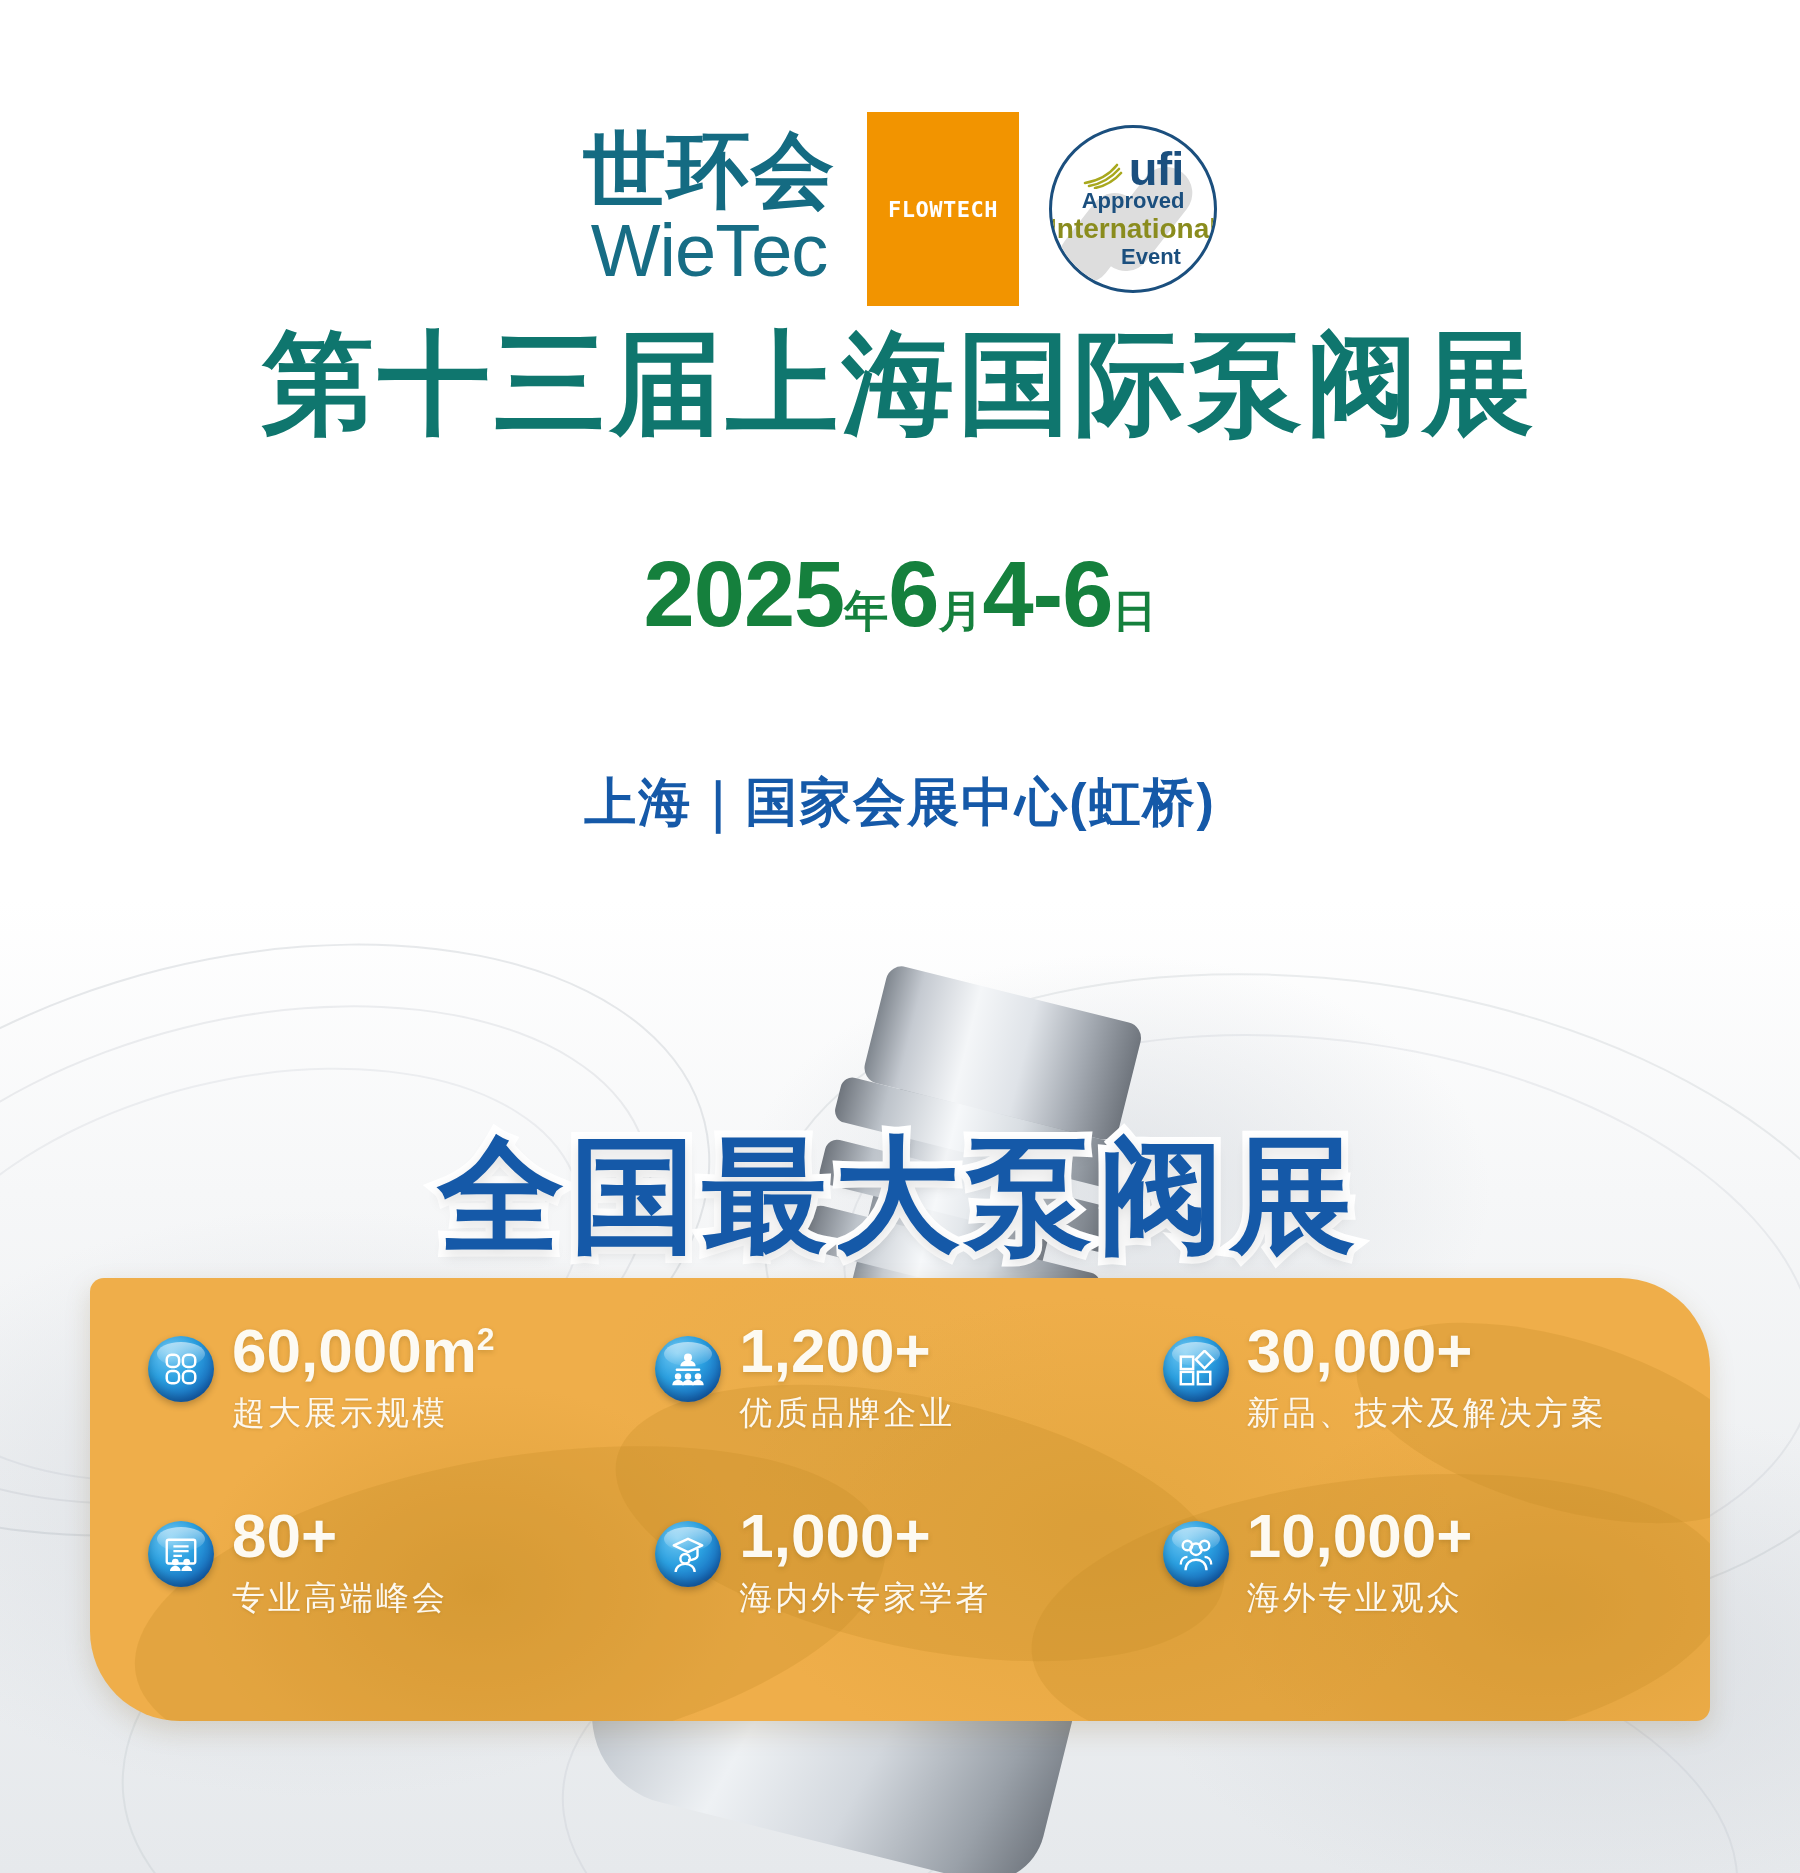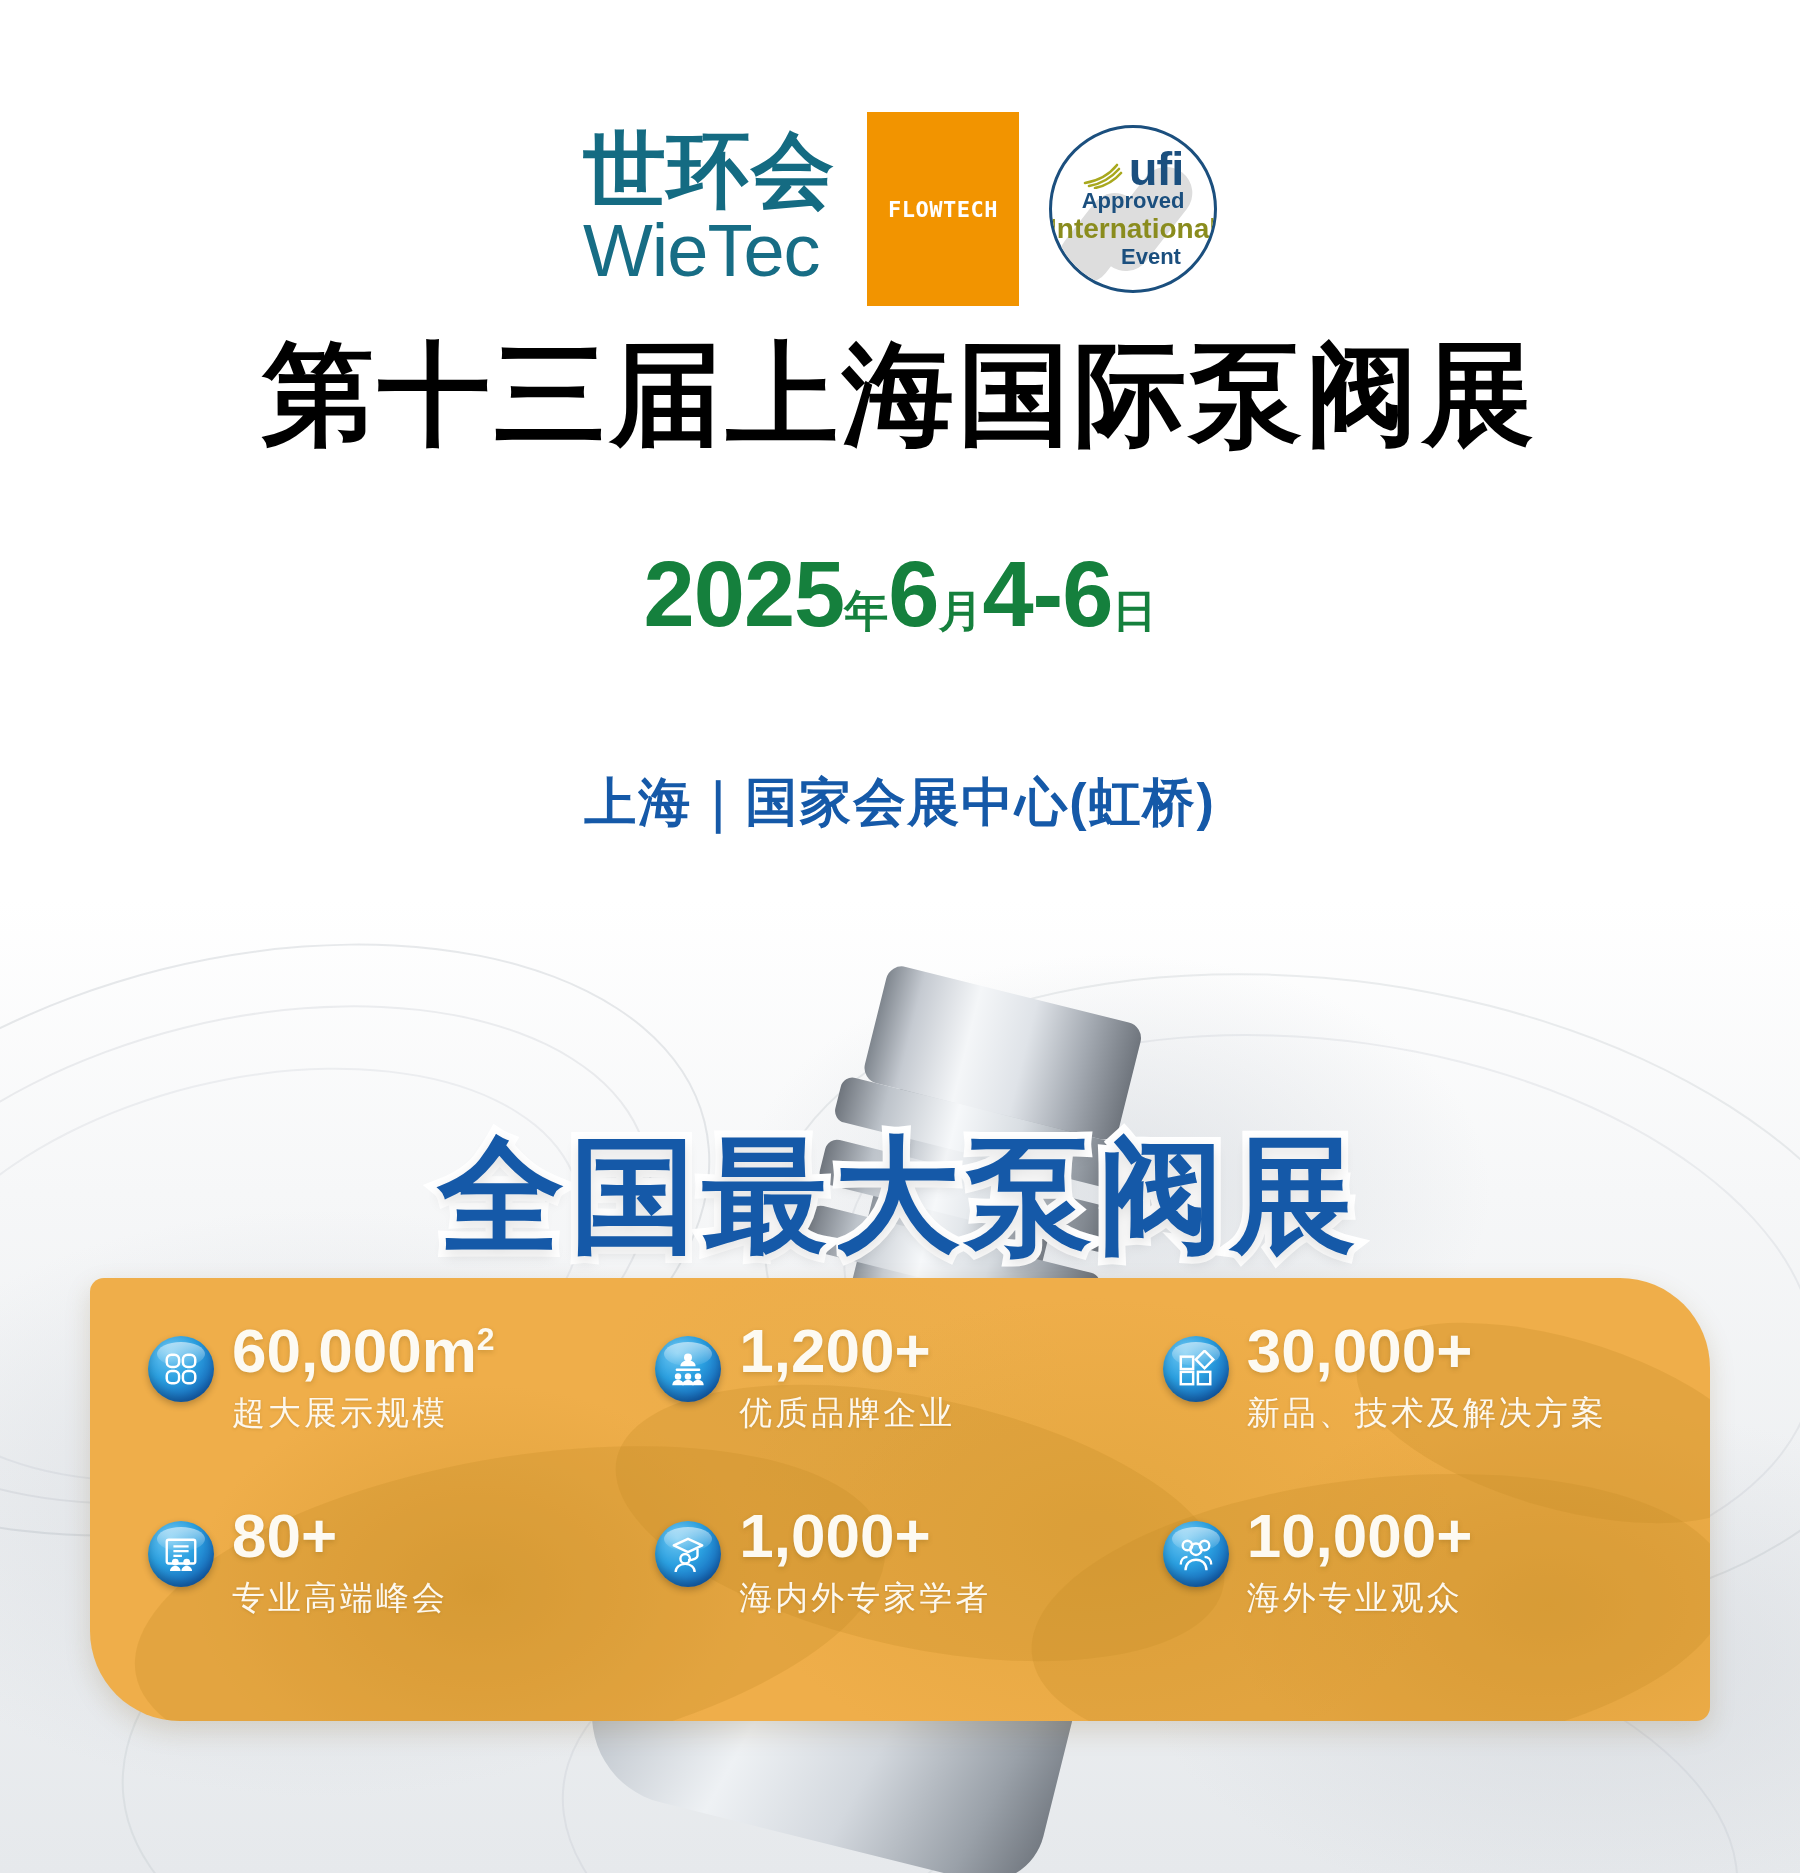--- a/index.html
+++ b/index.html
@@ -26,21 +26,21 @@
     z-index: 6;
   }
   .logo-row {
     position: absolute;
     top: 112px; left: 0; right: 0;
     display: flex;
     align-items: center;
     justify-content: center;
     gap: 26px;
   }
-  .brand-block { display: flex; flex-direction: column; align-items: flex-start; }
+  .brand-block { display: flex; flex-direction: column; align-items: center; }
   .brand-cn {
     font-family: "Liberation Sans", "DejaVu Sans", sans-serif;
     font-size: 83px;
     font-weight: 700;
     letter-spacing: 1px;
     color: #146b82;
     line-height: 0.98;
   }
   .brand-en {
     font-family: "Liberation Sans", "DejaVu Sans", sans-serif;
@@ -111,25 +111,25 @@
     line-height: 0.85;
     letter-spacing: -1px;
   }
   .ufi-l1 { font-size: 22px; color: #1b4f7e; font-weight: 600; line-height: 1.12; }
   .ufi-l2 { font-size: 28px; color: #8a8c1e; font-weight: 600; line-height: 1.12; }
   .ufi-l3 { font-size: 22px; color: #1b4f7e; font-weight: 600; line-height: 1.12; margin-left: 36px; }
 
   
   .main-title {
     position: absolute;
-    top: 332px; left: 0; right: 0;
+    top: 321px; left: 0; right: 0;
     text-align: center;
     font-size: 112px;
     font-weight: 700;
-    color: #000000;
+    color: #0f766e;
     letter-spacing: 4px;
     line-height: 1.12;
     white-space: nowrap;
   }
 
   
   .date-line {
     position: absolute;
     top: 548px; left: 0; right: 0;
     text-align: center;

